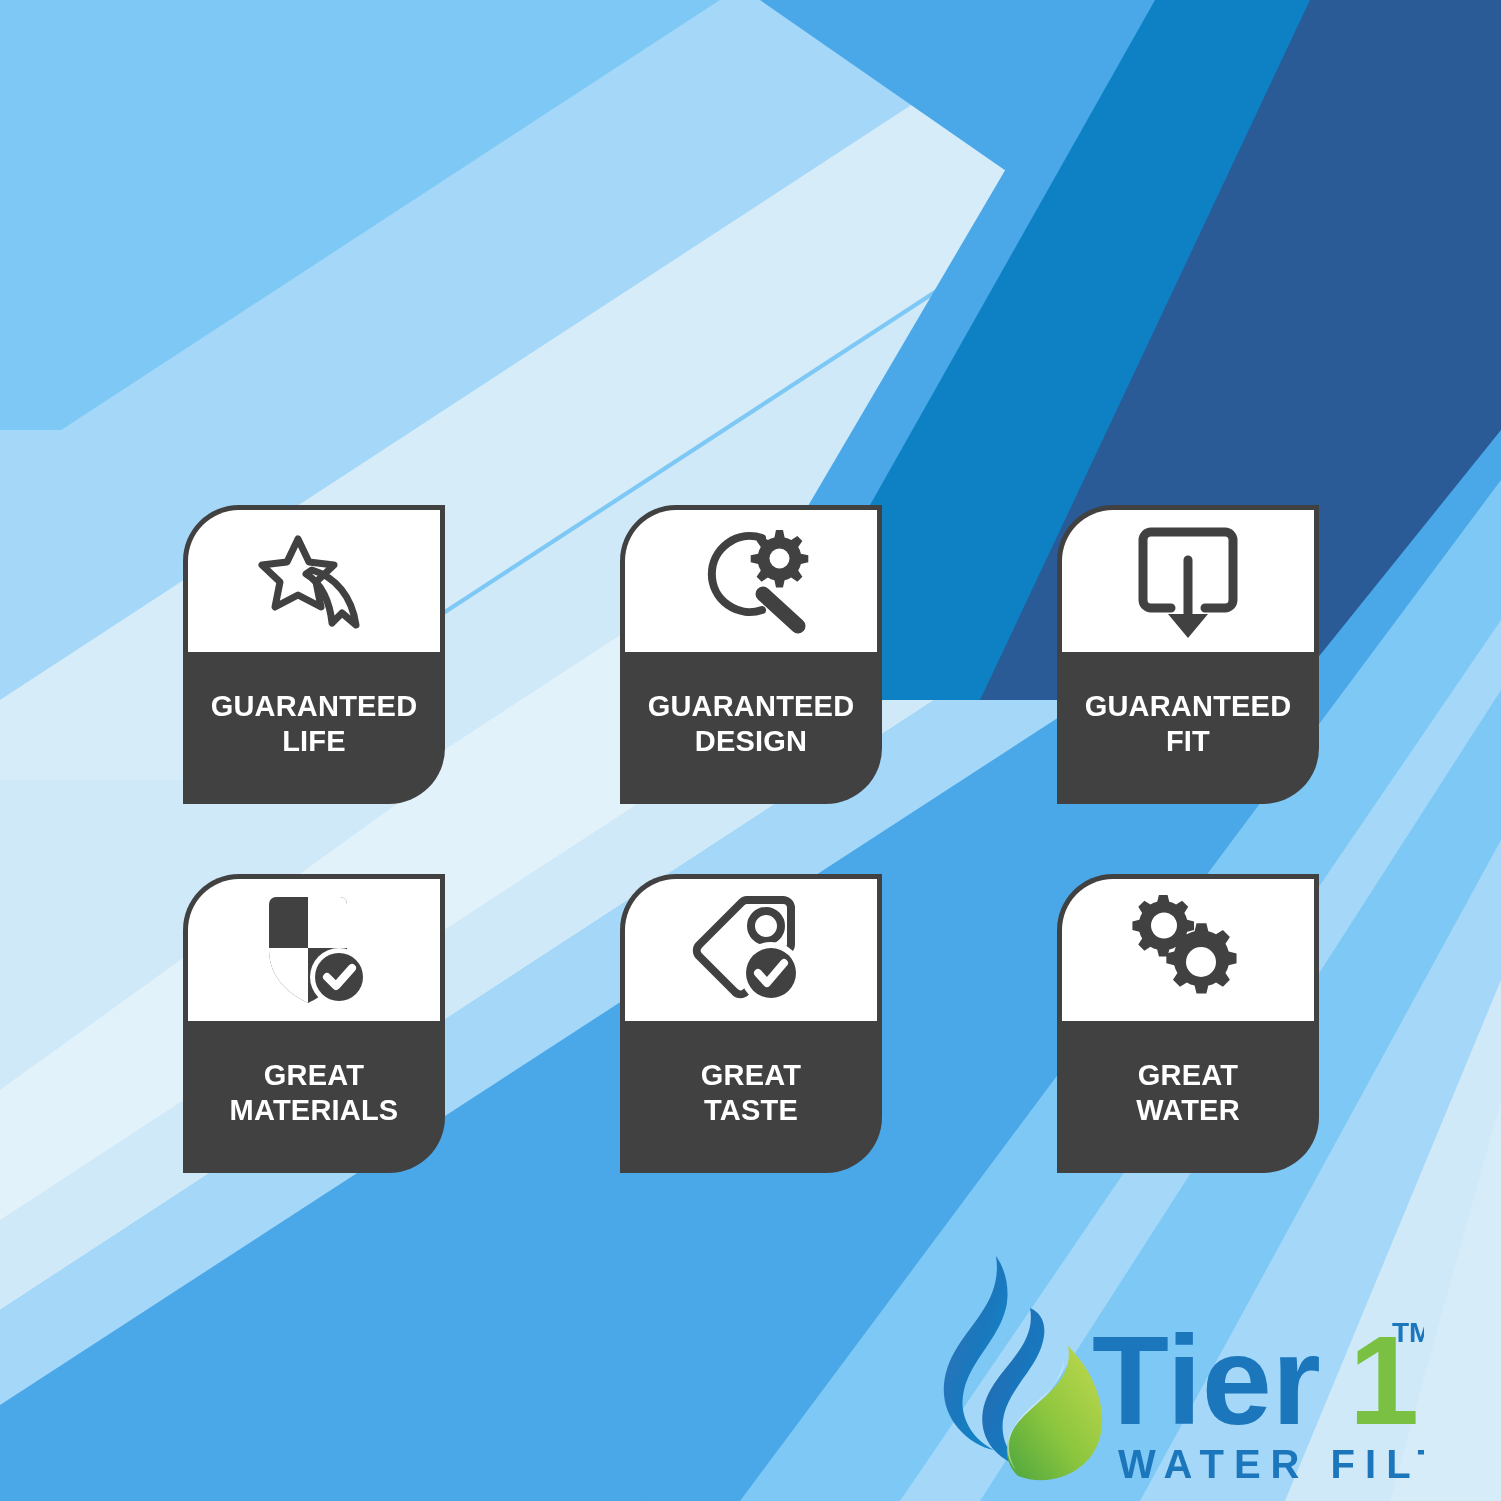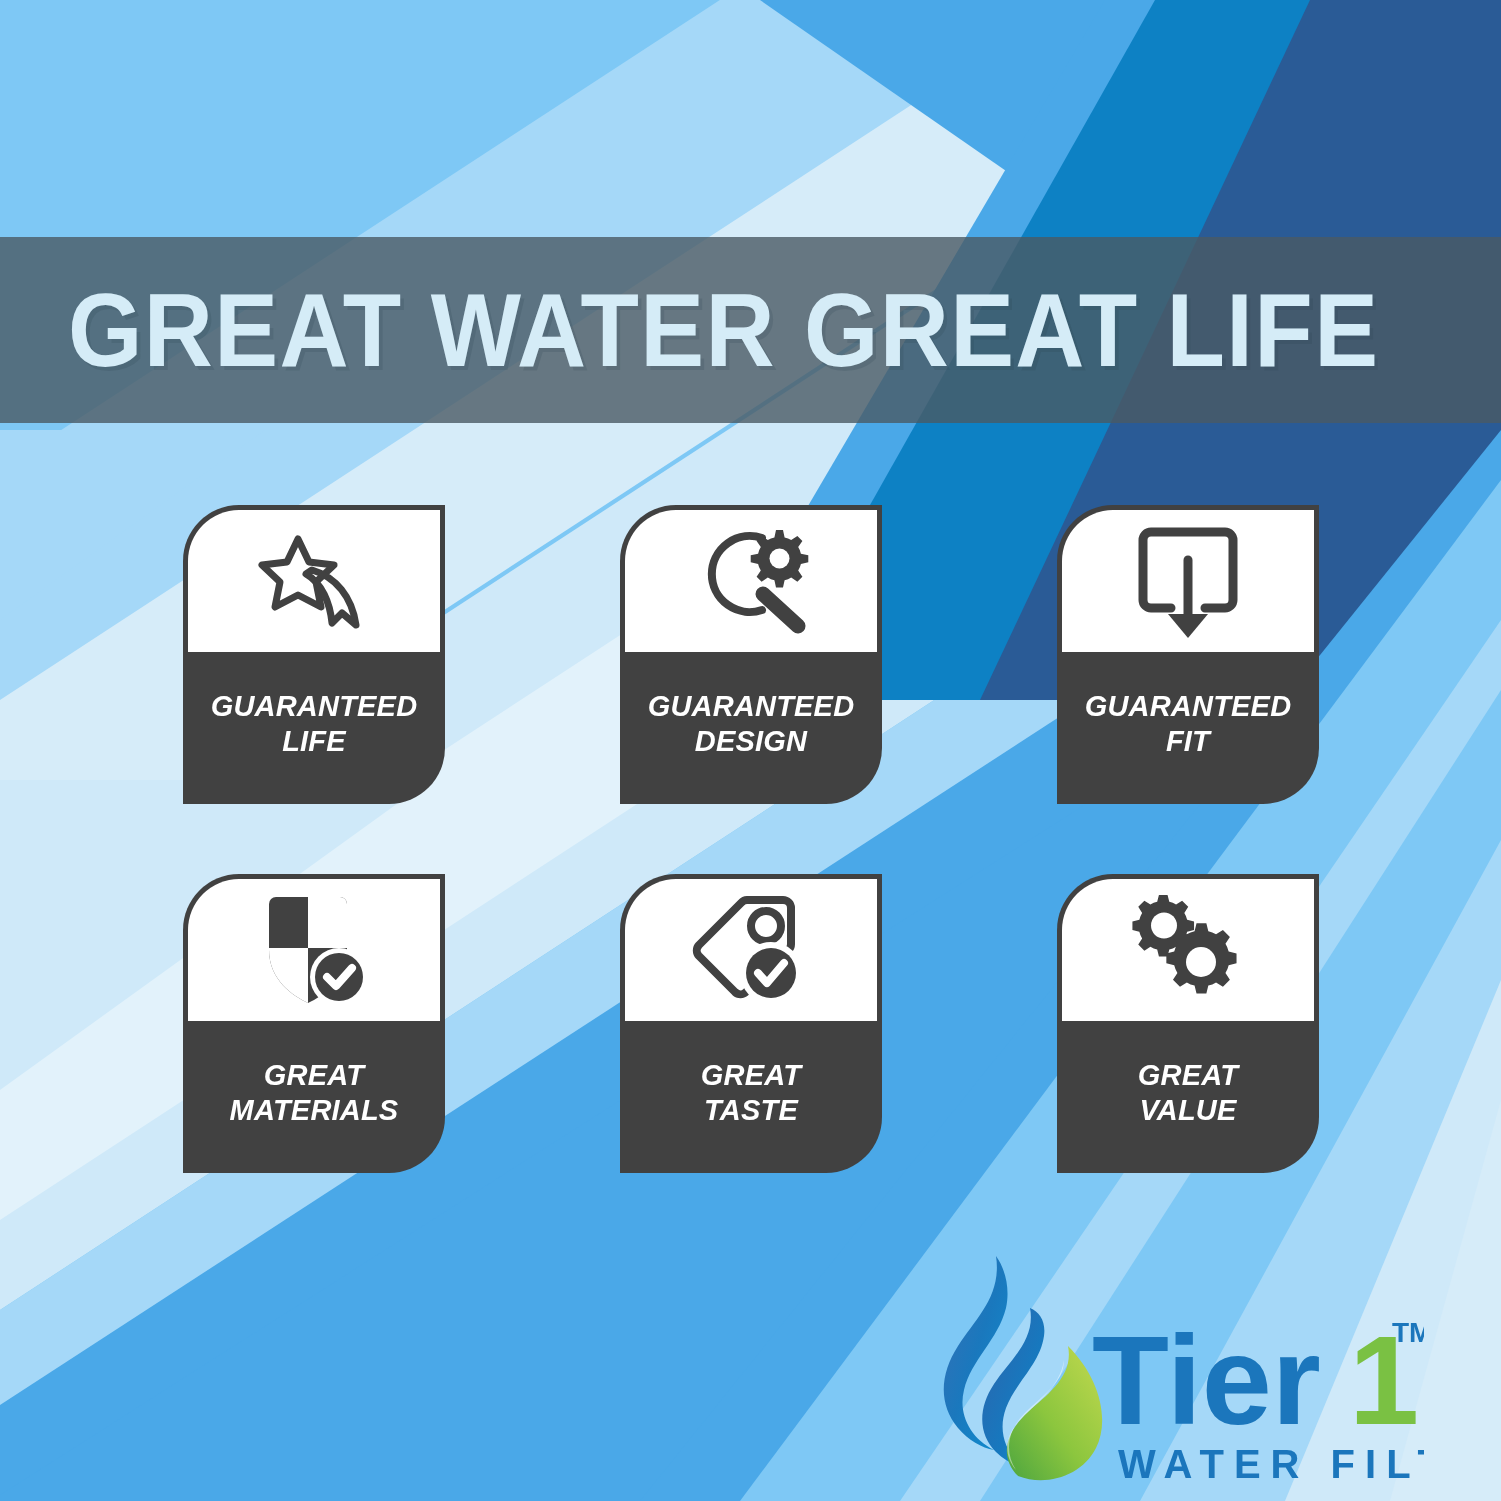--- a/index.html
+++ b/index.html
@@ -68,21 +68,20 @@
     gap: 175px;
     margin-bottom: 70px;
   }
   .card {
     width: 262px;
     background: #414141;
     border-radius: 56px 0 56px 0;
     overflow: hidden;
     display: flex;
     flex-direction: column;
-    font-style: italic;
   }
   .card-icon {
     background: #ffffff;
     height: 142px;
     margin: 5px 5px 0 5px;
     border-radius: 51px 0 0 0;
     display: flex;
     align-items: center;
     justify-content: center;
   }
@@ -138,23 +137,20 @@
     <polygon points="1501,620 1501,1501 900,1501" fill="#a5d8f8"></polygon>
     <polygon points="1501,690 1501,1501 980,1501" fill="#7ec8f5"></polygon>
     <polygon points="1501,840 1501,1501 1140,1501" fill="#a5d8f8"></polygon>
     <polygon points="1501,980 1501,1501 1285,1501" fill="#cfe9f9"></polygon>
     <polygon points="1501,1100 1501,1501 1390,1501" fill="#d6ecf9"></polygon>
 
     <polygon points="0,780 430,780 0,1090" fill="#cfe9f9"></polygon>
     <polygon points="0,430 265,430 0,620" fill="#a5d8f8"></polygon>
   </svg>
 
-  <div id="title-banner">
-    <div id="banner-title">GREAT WATER GREAT LIFE</div>
-  </div>
 
   <div id="cards">
 
     <div class="card-row">
 
       <div class="card">
         <div class="card-icon">
           <svg width="120" height="120" viewBox="0 0 120 120" fill="none" stroke="#414141" stroke-width="7" stroke-linejoin="round" stroke-linecap="round">
             <polygon points="44,18 55,41 80,44 62,61 67,86 44,74 21,86 26,61 8,44 33,41"></polygon>
             <path d="M58,49 C82,56 98,76 102,104 L88,92 L78,102 C76,82 68,62 52,53 Z"></path>
@@ -244,21 +240,21 @@
             <g fill="#414141">
               <path d="M36,4 l12,0 l2.4,9.6 a30,30 0 0 1 9.4,3.9 l8.4,-5.4 l8.5,8.5 l-5.4,8.4 a30,30 0 0 1 3.9,9.4 l9.6,2.4 l0,12 l-9.6,2.4 a30,30 0 0 1 -3.9,9.4 l5.4,8.4 l-8.5,8.5 l-8.4,-5.4 a30,30 0 0 1 -9.4,3.9 l-2.4,9.6 l-12,0 l-2.4,-9.6 a30,30 0 0 1 -9.4,-3.9 l-8.4,5.4 l-8.5,-8.5 l5.4,-8.4 a30,30 0 0 1 -3.9,-9.4 l-9.6,-2.4 l0,-12 l9.6,-2.4 a30,30 0 0 1 3.9,-9.4 l-5.4,-8.4 l8.5,-8.5 l8.4,5.4 a30,30 0 0 1 9.4,-3.9 z" transform="translate(6,0) scale(0.72)"></path>
               <circle cx="37" cy="33.5" r="13" fill="#ffffff"></circle>
               <path d="M36,4 l12,0 l2.4,9.6 a30,30 0 0 1 9.4,3.9 l8.4,-5.4 l8.5,8.5 l-5.4,8.4 a30,30 0 0 1 3.9,9.4 l9.6,2.4 l0,12 l-9.6,2.4 a30,30 0 0 1 -3.9,9.4 l5.4,8.4 l-8.5,8.5 l-8.4,-5.4 a30,30 0 0 1 -9.4,3.9 l-2.4,9.6 l-12,0 l-2.4,-9.6 a30,30 0 0 1 -9.4,-3.9 l-8.4,5.4 l-8.5,-8.5 l5.4,-8.4 a30,30 0 0 1 -3.9,-9.4 l-9.6,-2.4 l0,-12 l9.6,-2.4 a30,30 0 0 1 3.9,-9.4 l-5.4,-8.4 l8.5,-8.5 l8.4,5.4 a30,30 0 0 1 9.4,-3.9 z" transform="translate(40,28) scale(0.82)"></path>
               <circle cx="74" cy="70" r="15" fill="#ffffff"></circle>
             </g>
           </svg>
         </div>
         <div class="card-label">
           <span>GREAT</span>
-          <span class="l2">VALUE</span>
+          <span class="l2">WATER</span>
         </div>
       </div>
 
     </div>
   </div>
 
   <div id="brand-logo">
     <svg width="500" height="245" viewBox="0 0 500 245">
       <defs>
         <linearGradient id="blueA" x1="0" y1="0" x2="1" y2="1">

